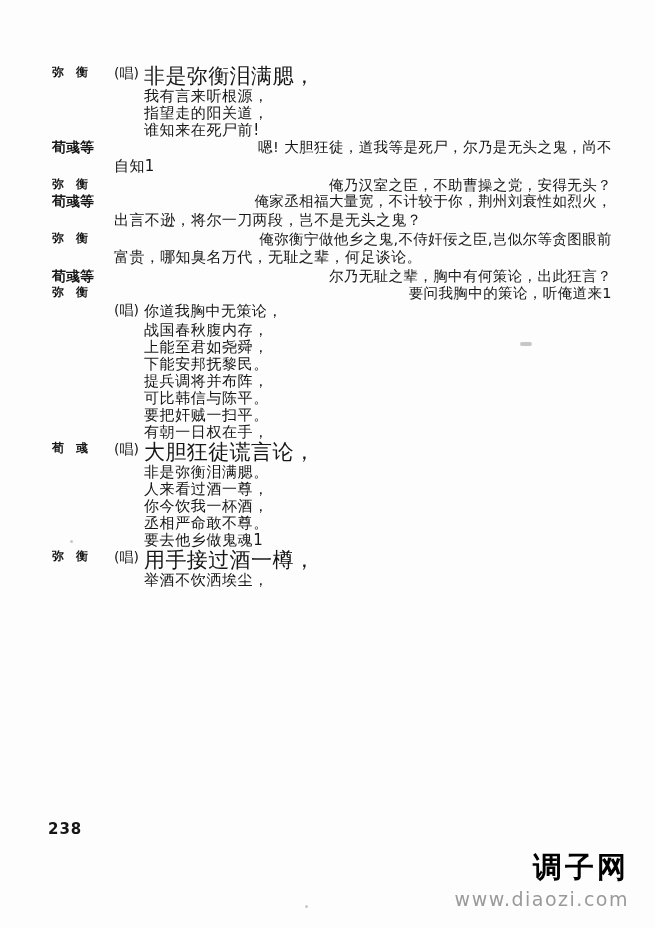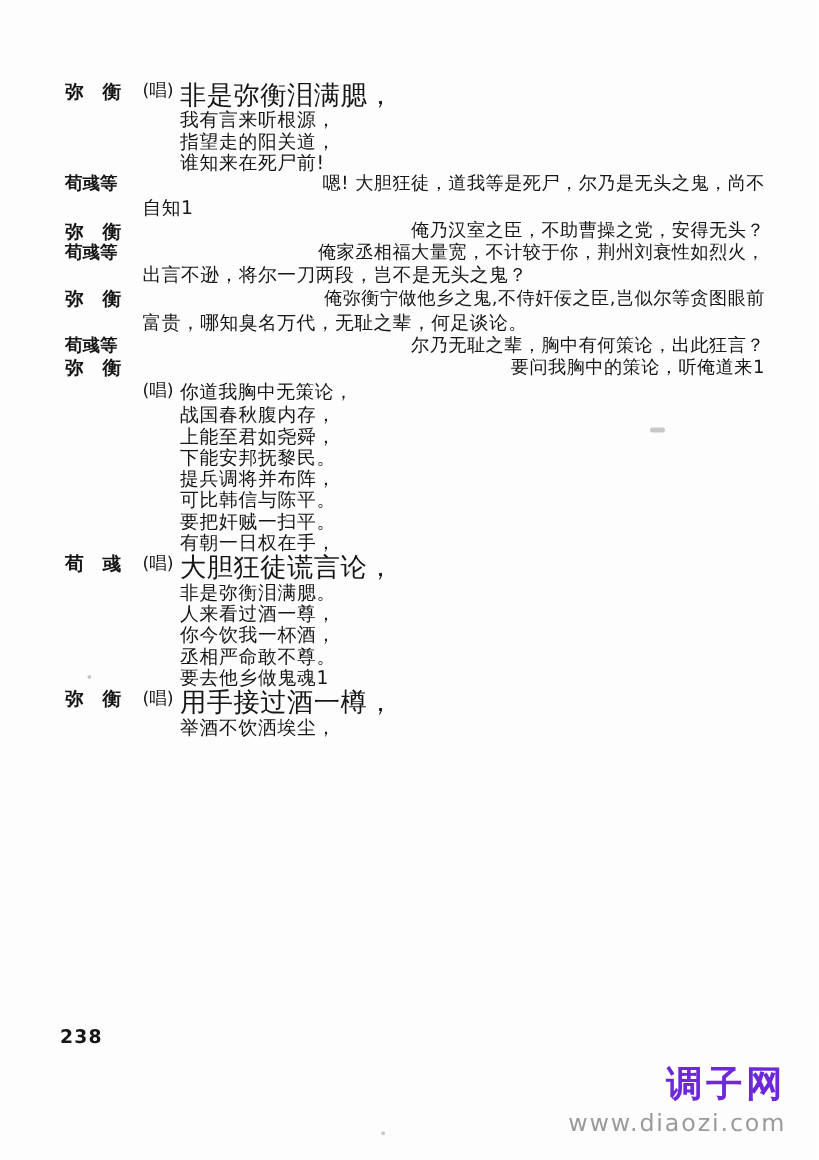--- a/index.html
+++ b/index.html
@@ -29,21 +29,21 @@
     width: 560px;
   }
   .line {
     display: flex;
     align-items: flex-start;
     line-height: 1.0;
     margin-bottom: 2px;
   }
   .speaker {
     flex: 0 0 62px;
-    font-size: 15px;
+    font-size: 12px;
     font-weight: 600;
     letter-spacing: 0;
     white-space: pre;
     text-align: left;
     font-family: "DejaVu Sans", sans-serif;
   }
   .speaker.wide {
     flex: 0 0 62px;
     font-size: 14px;
   }
@@ -100,21 +100,21 @@
     position: absolute;
     right: 26px;
     bottom: 18px;
     text-align: right;
     color: #9b9b9b;
   }
   .watermark .wm-title {
     font-size: 29px;
     font-weight: 700;
     letter-spacing: 3px;
-    color: #6d28d9;
+    color: #000000;
     line-height: 1.1;
   }
   .watermark .wm-url {
     font-size: 19px;
     letter-spacing: 1.5px;
     color: #9a9a9a;
     margin-top: 4px;
   }
   .speck {
     position: absolute;

